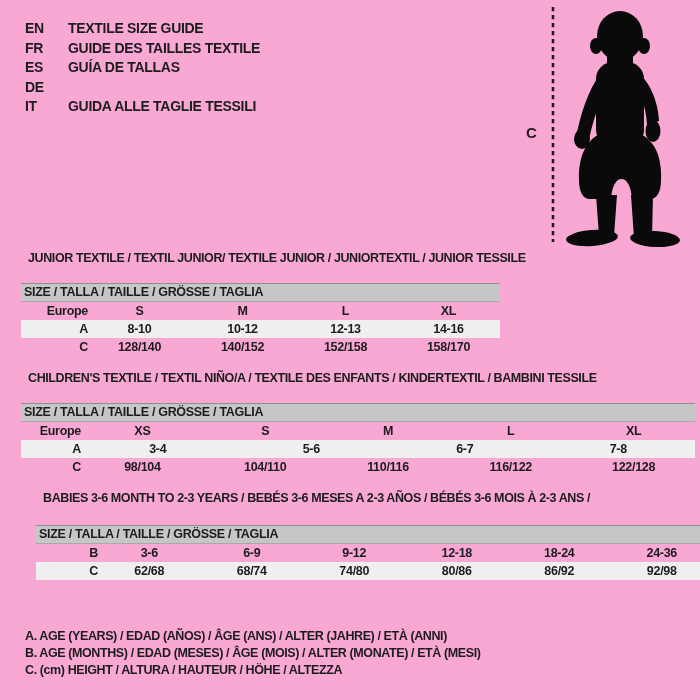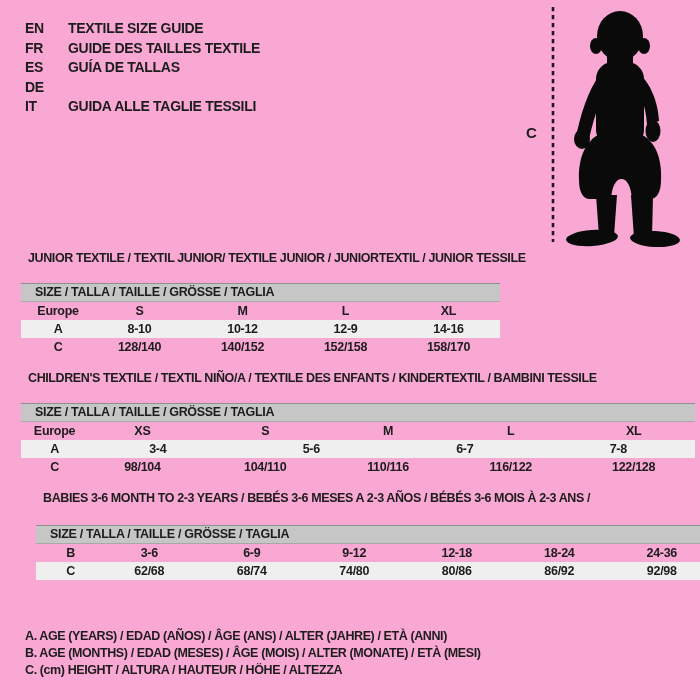--- a/index.html
+++ b/index.html
@@ -39,27 +39,27 @@
   .sec2 { top: 490px; width: 677px; margin-left: 15px; }
   .heading { font-size: 12.5px; line-height: 17px; margin-left: 7px; letter-spacing: -0.4px; white-space: nowrap; }
   .heading:empty { display: none; }
   .size-bar {
     margin-top: 16px;
     height: 19px;
     line-height: 17px;
     background: var(--bar);
     border-top: 1px solid #8f8f8f;
     border-bottom: 1px solid #a8a8a8;
-    padding-left: 14px;
+    padding-left: 3px;
     font-size: 12.5px;
   }
   .sec2 .size-bar { margin-top: 18px; }
   .t-row { display: flex; height: 18px; line-height: 18px; font-size: 12.5px; }
   .t-row .cell { flex: 1; text-align: center; }
-  .t-row .label { flex: 0 0 67px; text-align: center; padding-left: 7px; }
+  .t-row .label { flex: 0 0 67px; text-align: right; padding-left: 7px; }
   .sec1 .t-row .label { flex-basis: 60px; }
   .sec2 .t-row .label { flex-basis: 62px; }
   .t-row.shaded { background: var(--shade); }
 
   
   .footnotes { position: absolute; left: 25px; top: 628px; font-size: 12.5px; line-height: 17px; letter-spacing: -0.4px; }
 </style>
 </head>
 <body>
 
@@ -117,21 +117,21 @@
          <div class="cell label">Europe</div>
           <div class="cell">S</div>
           <div class="cell">M</div>
           <div class="cell">L</div>
           <div class="cell">XL</div>
        </div>
         <div class="t-row shaded">
          <div class="cell label">A</div>
           <div class="cell">8-10</div>
           <div class="cell">10-12</div>
-          <div class="cell">12-9</div>
+          <div class="cell">12-13</div>
           <div class="cell">14-16</div>
        </div>
         <div class="t-row">
          <div class="cell label">C</div>
           <div class="cell">128/140</div>
           <div class="cell">140/152</div>
           <div class="cell">152/158</div>
           <div class="cell">158/170</div>
        </div>
       </div>

